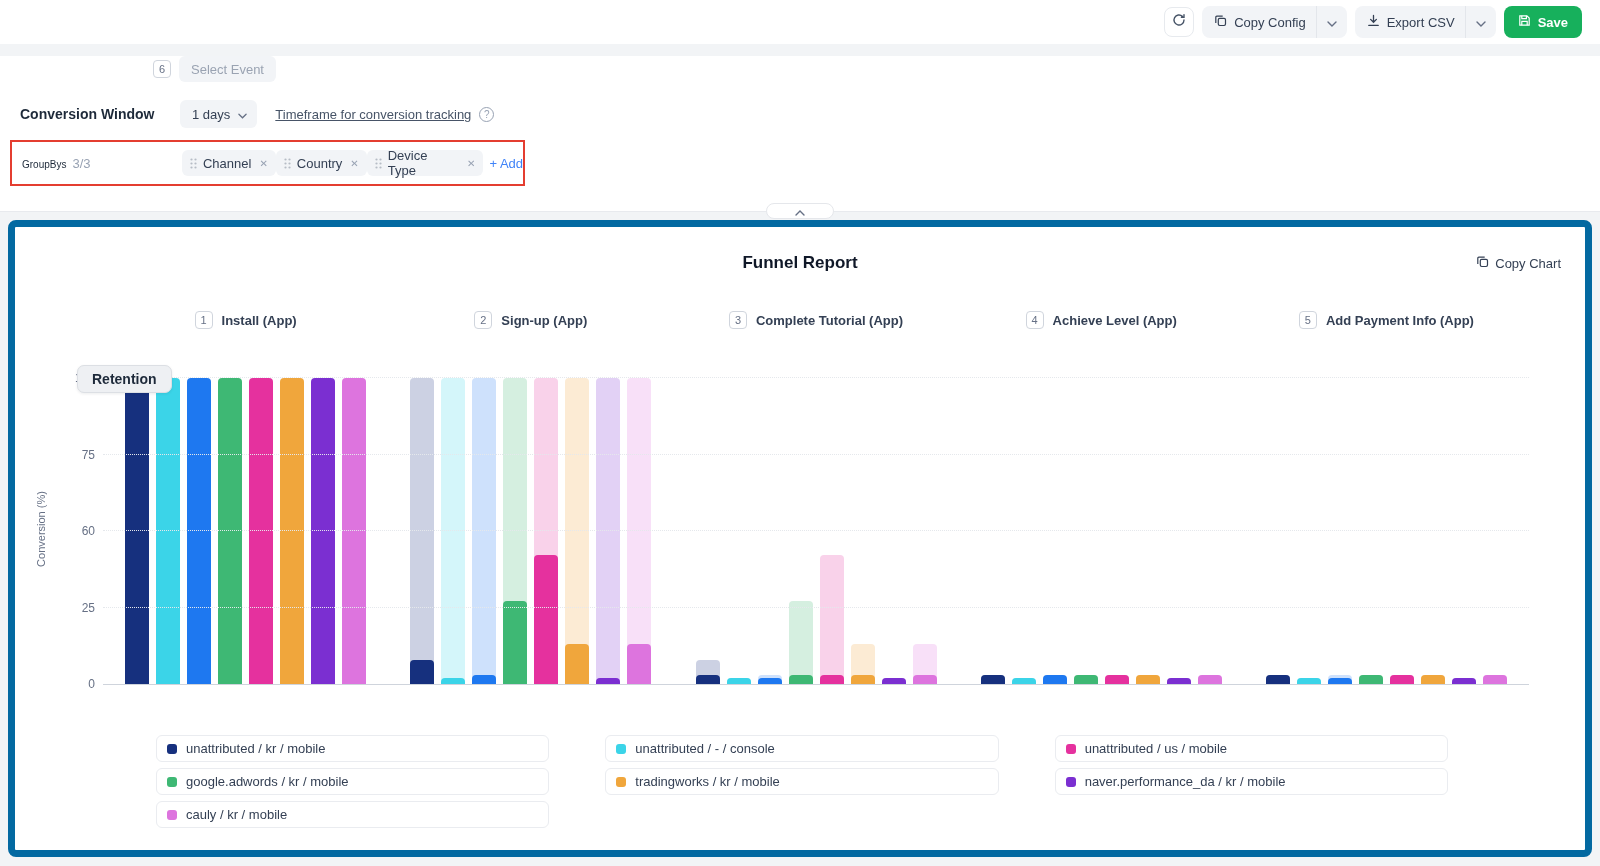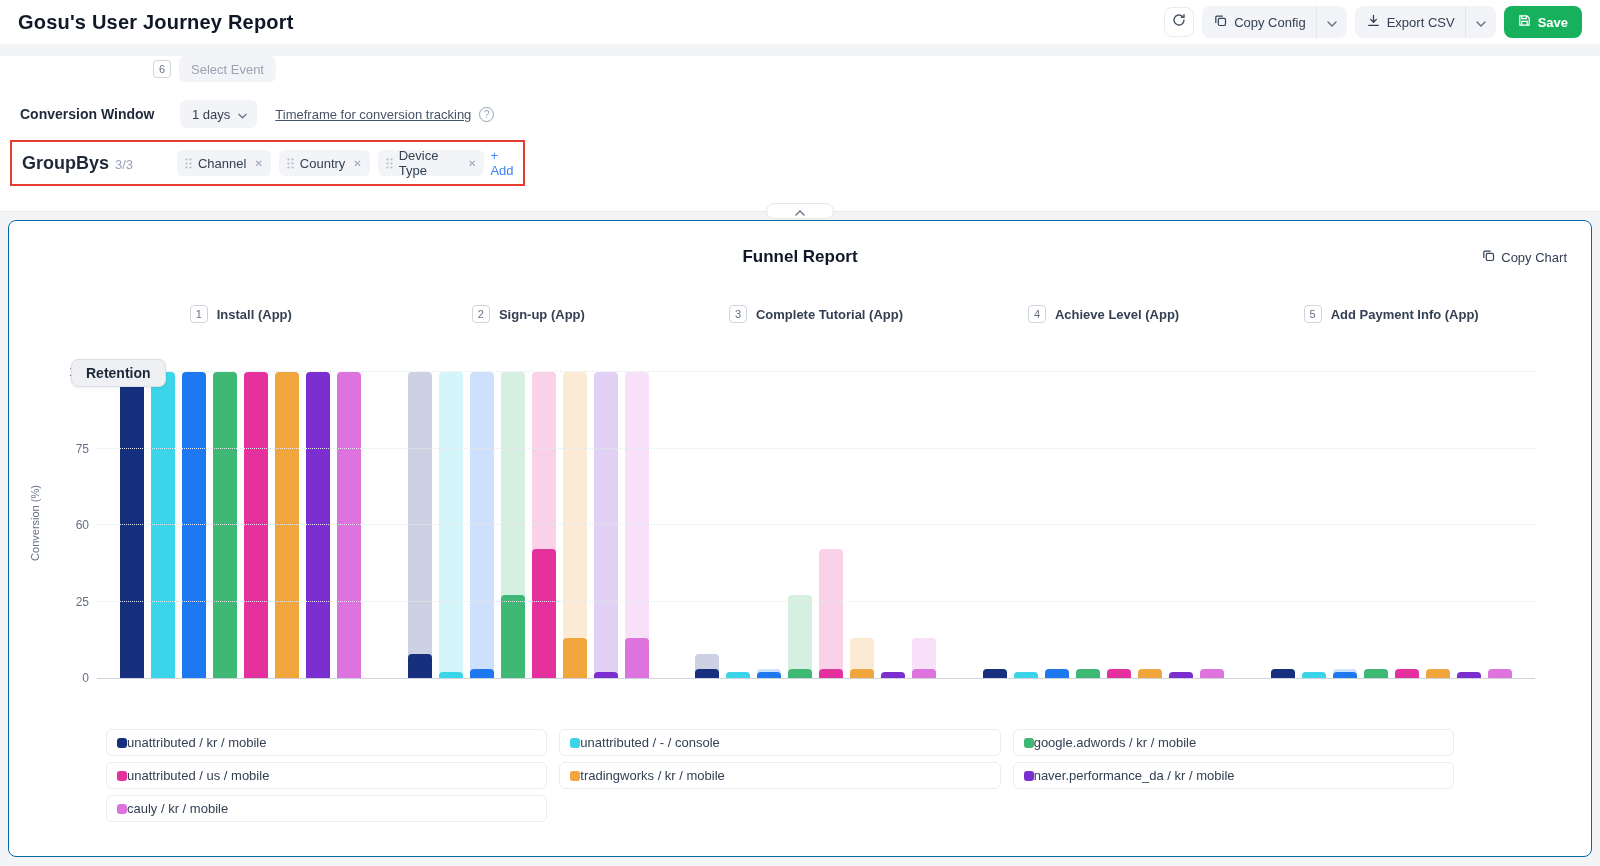--- a/index.html
+++ b/index.html
@@ -19,55 +19,54 @@
 .row-event{margin:12px 0 0 153px;gap:8px;}
 .num-badge{width:18px;height:18px;border:1px solid #d0d5dd;border-radius:4px;background:#fff;color:#667085;font-size:11px;display:flex;align-items:center;justify-content:center;}
 .select-event{background:#f2f4f7;color:#9aa3b2;font-size:13px;height:26px;display:flex;align-items:center;padding:0 12px;border-radius:6px;cursor:pointer;}
 .row-cw{margin:18px 0 0 20px;}
 .cfg-label{width:160px;font-size:14px;font-weight:700;color:#1d2939;}
 .cw-select{display:flex;align-items:center;gap:8px;background:#f2f4f7;height:28px;padding:0 10px 0 12px;border-radius:6px;font-size:13px;color:#344054;cursor:pointer;}
 .cw-link{margin-left:18px;font-size:13px;color:#475467;text-decoration:underline;cursor:pointer;}
 .help-circle{margin-left:8px;width:15px;height:15px;border:1px solid #98a2b3;border-radius:50%;color:#98a2b3;font-size:10px;display:flex;align-items:center;justify-content:center;cursor:pointer;}
 .row-gb{margin:12px 0 0 10px;width:515px;height:46px;border:2px solid #e43d30;padding-left:10px;}
 .gb-label-wrap{width:160px;display:flex;align-items:baseline;gap:6px;}
-.gb-label{font-size:18px;font-weight:700;color:#1d2939;}
+.gb-label{font-size:10px;font-weight:400;color:#1d2939;}
 .gb-count{font-size:13px;color:#98a2b3;}
-.chips{display:flex;align-items:center;gap:8px;}
+.chips{display:flex;align-items:center;}
 .chip{display:flex;align-items:center;gap:6px;background:#f2f4f7;height:26px;padding:0 8px 0 8px;border-radius:6px;font-size:13px;color:#344054;cursor:grab;}
 .chip-x{color:#98a2b3;font-size:10px;margin-left:2px;cursor:pointer;}
 .add-link{color:#3f83f8;font-size:13px;margin-left:6px;cursor:pointer;}
 .collapse-tab{position:absolute;left:50%;bottom:-8px;transform:translateX(-50%);width:68px;height:16px;background:#fff;border:1px solid #e5e7eb;border-radius:8px;display:flex;align-items:center;justify-content:center;color:#667085;cursor:pointer;z-index:3;}
 
-.funnel-card{margin:8px;background:#fff;border:1px solid #0369a1;border-radius:8px;height:637px;position:relative;}
+.funnel-card{margin:8px;background:#fff;border:7px solid #0369a1;border-radius:8px;height:637px;position:relative;}
 .funnel-head{position:relative;padding-top:26px;text-align:center;}
 .funnel-title{font-size:17px;font-weight:600;color:#101828;}
 .copy-chart{position:absolute;right:24px;top:28px;display:flex;align-items:center;gap:6px;font-size:13px;color:#344054;cursor:pointer;}
 .steps-row{display:flex;margin:38px 56px 0 88px;}
 .step-cell{flex:1;display:flex;align-items:center;justify-content:center;gap:9px;}
 .step-num{width:18px;height:18px;border:1px solid #d0d5dd;border-radius:4px;color:#667085;font-size:11px;display:flex;align-items:center;justify-content:center;background:#fff;}
 .step-label{font-size:13px;font-weight:600;color:#344054;text-align:center;}
 .plot{position:relative;height:307px;margin:49px 56px 0 88px;border-bottom:1px solid #cfd4dc;}
 .gridline{position:absolute;left:0;right:0;border-top:1px dotted #e5e8ec;}
 .ytick{position:absolute;left:-38px;width:30px;text-align:right;font-size:12px;color:#667085;}
 .ylabel{position:absolute;left:-112px;top:calc(50% - 8px);width:100px;text-align:center;transform:rotate(-90deg);font-size:11px;color:#667085;}
 .plot-slots{position:absolute;left:0;right:0;top:0;bottom:0;display:flex;}
 .slot{flex:1;display:flex;align-items:flex-end;justify-content:center;gap:7px;height:100%;}
 .bar{width:24px;height:100%;position:relative;}
 .seg{position:absolute;bottom:0;left:0;width:100%;border-radius:4px 4px 0 0;}
 .retention-tip{position:absolute;left:-26px;top:-13px;z-index:5;background:#eef0f3;border:1px solid #dcdfe4;border-radius:7px;padding:5px 14px;font-size:14px;font-weight:600;color:#1d2939;box-shadow:0 1px 3px rgba(16,24,40,.08);}
 .legend{display:grid;grid-template-columns:repeat(3,1fr);gap:6px 12px;margin:50px 137px 0 97px;}
-.legend-item{display:flex;align-items:center;height:27px;border:1px solid #eaecf0;border-radius:6px;padding:0 10px;font-size:13px;color:#344054;cursor:pointer;background:#fff;}
+.legend-item{display:flex;align-items:center;gap:9px;height:27px;border:1px solid #eaecf0;border-radius:6px;padding:0 10px;font-size:13px;color:#344054;cursor:pointer;background:#fff;margin-left:44px;}
 .dot{width:10px;height:10px;border-radius:3px;flex:none;}
 .bottom-strip{height:21px;}
 </style>
 </head>
 <body>
 
 <div class="topbar">
-  <h1>Gosu's User Journey Report</h1>
   <div class="topbar-actions">
     <div class="icon-btn">
       <span>
         <svg width="14" height="14" viewBox="0 0 14 14" fill="none" stroke="currentColor" stroke-width="1.4" stroke-linecap="round">
             <path d="M12 7a5 5 0 1 1-1.6-3.7M12 1.6V4.2H9.4"></path>
           </svg>
       </span>
     </div>
     <div class="split-btn">
       <div class="split-main">
@@ -415,28 +414,28 @@
   <div class="legend">
       <div class="legend-item">
         <span class="dot" style="background:#16307e"></span>
         <span>unattributed / kr / mobile</span>
       </div>
       <div class="legend-item">
         <span class="dot" style="background:#3bd4e8"></span>
         <span>unattributed / - / console</span>
       </div>
       <div class="legend-item">
+        <span class="dot" style="background:#e5319e"></span>
+        <span>unattributed / us / mobile</span>
+      </div>
+      <div class="legend-item">
         <span class="dot" style="background:#3eb874"></span>
         <span>google.adwords / kr / mobile</span>
       </div>
       <div class="legend-item">
-        <span class="dot" style="background:#e5319e"></span>
-        <span>unattributed / us / mobile</span>
-      </div>
-      <div class="legend-item">
         <span class="dot" style="background:#f0a63c"></span>
         <span>tradingworks / kr / mobile</span>
       </div>
       <div class="legend-item">
         <span class="dot" style="background:#7b2fd1"></span>
         <span>naver.performance_da / kr / mobile</span>
       </div>
       <div class="legend-item">
         <span class="dot" style="background:#dd74de"></span>
         <span>cauly / kr / mobile</span>

